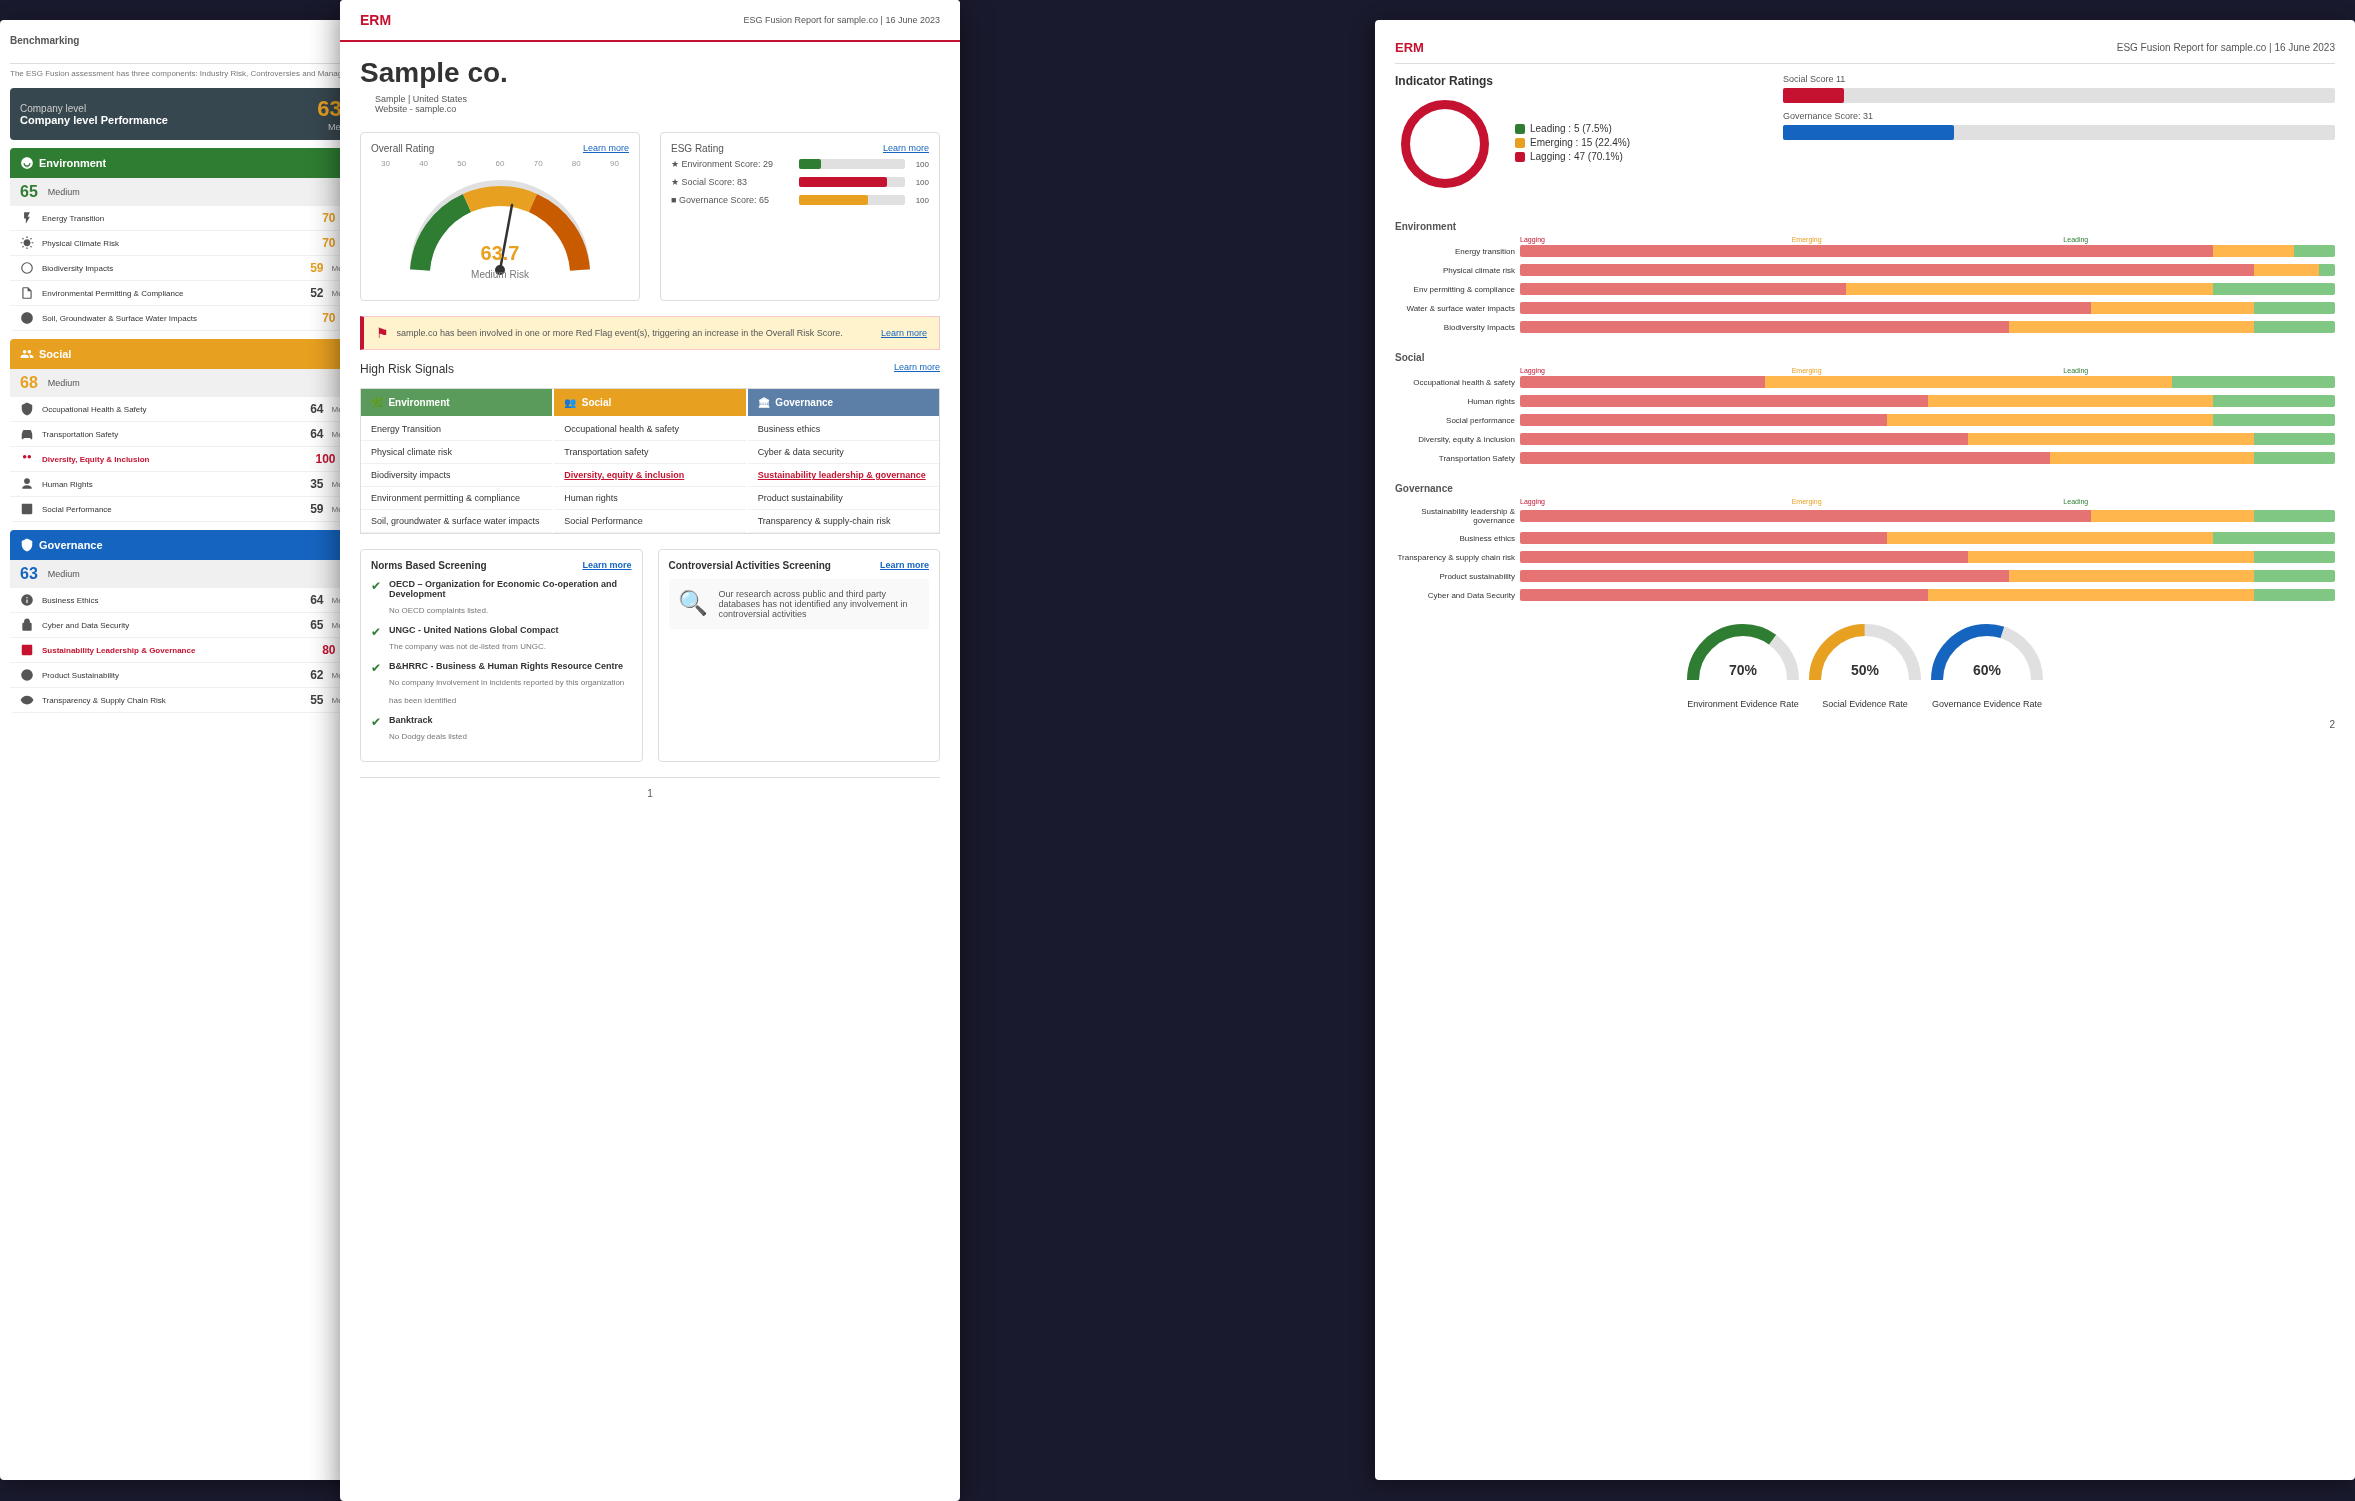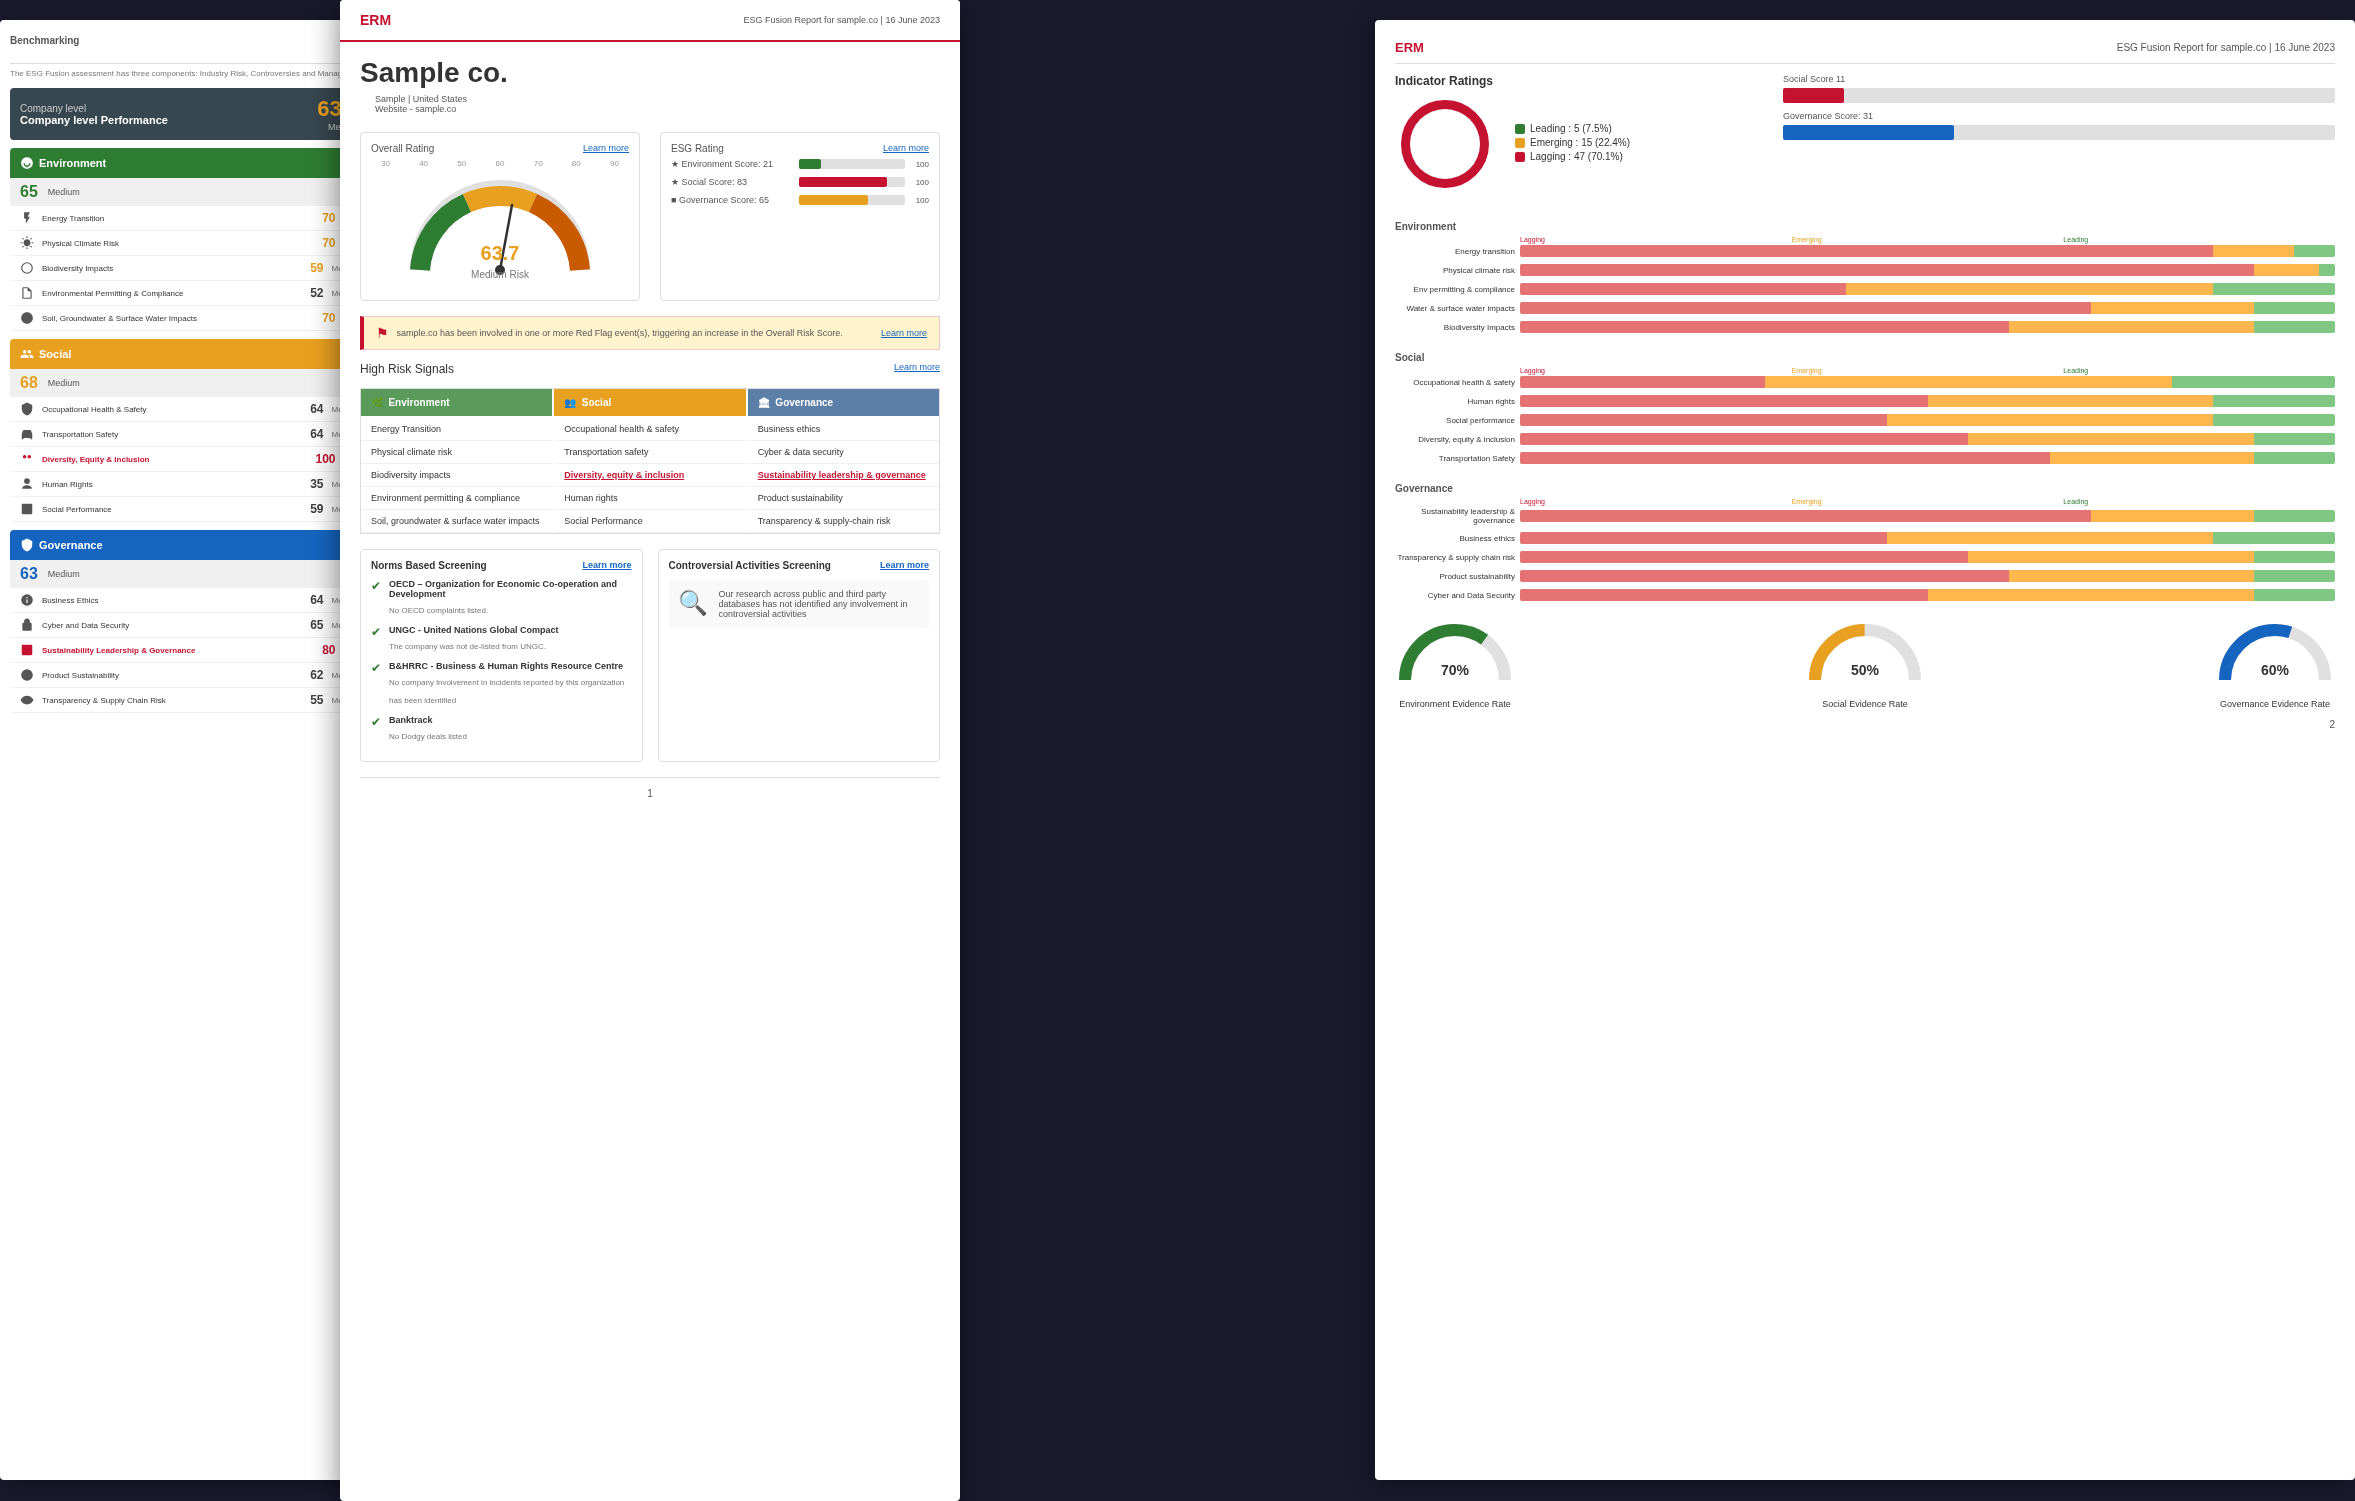--- a/index.html
+++ b/index.html
@@ -118,22 +118,22 @@
       border-radius: 2px;
       flex-shrink: 0;
     }
 
     .back-bar-section {
       margin-bottom: 15px;
     }
 
     .gauge-row {
       display: flex;
-      gap: 14px;
-      justify-content: space-between;
+      gap: 2px;
+      justify-content: center;
       margin-top: 15px;
     }
     .gauge-item {
       text-align: center;
       width: 120px;
     }
     .gauge-label {
       font-size: 9px;
       color: #333;
       margin-top: 5px;
@@ -974,21 +974,21 @@
             <text x="100" y="108" text-anchor="middle" font-size="10" fill="#777">Medium Risk</text>
           </svg>
         </div>
 
         <div class="esg-scores">
           <div class="gauge-title">
             <span>ESG Rating</span>
             <span class="learn-more-link">Learn more</span>
           </div>
           <div class="esg-score-row">
-            <div class="esg-type-label">★ Environment Score: 21</div>
+            <div class="esg-type-label">★ Environment Score: 29</div>
             <div class="esg-bar-track">
               <div class="esg-bar-fill env-fill" style="width:21%"></div>
             </div>
             <span style="font-size:8px; color:#555; margin-left:3px;">100</span>
           </div>
           <div class="esg-score-row">
             <div class="esg-type-label">★ Social Score: 83</div>
             <div class="esg-bar-track">
               <div class="esg-bar-fill social-fill" style="width:83%"></div>
             </div>

